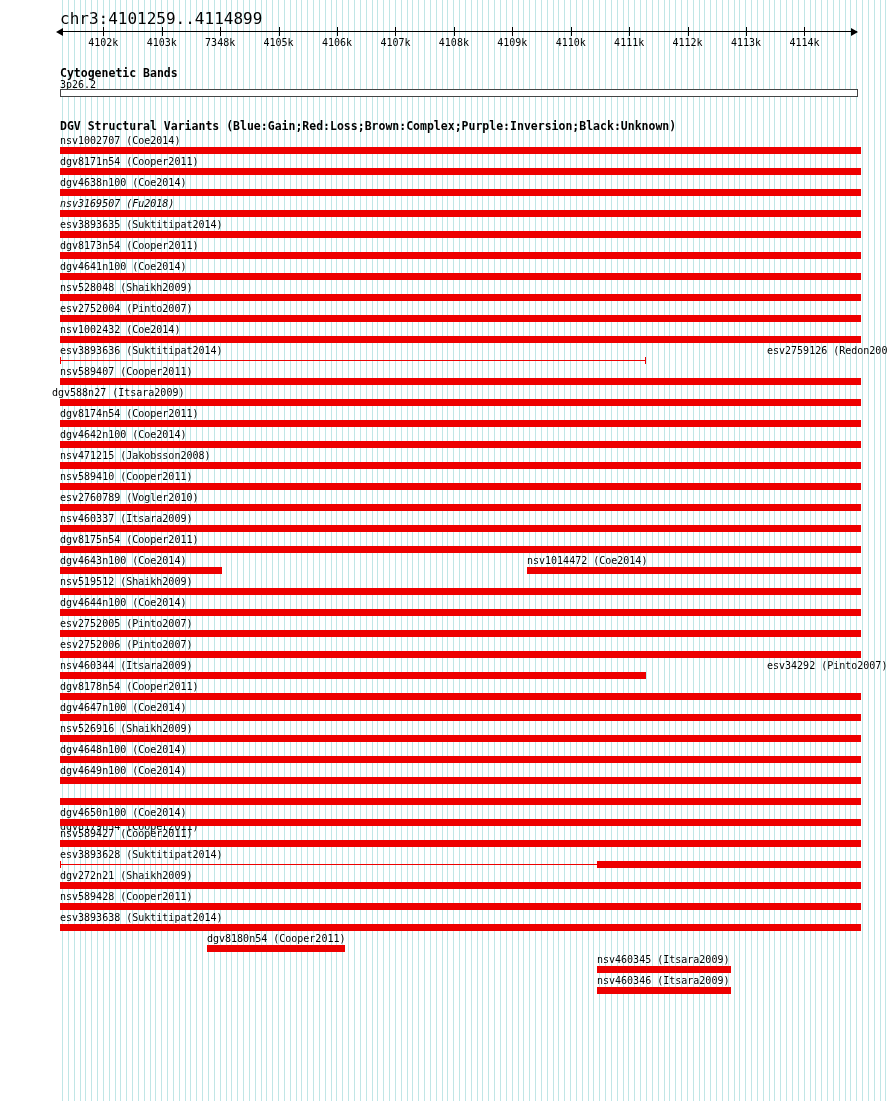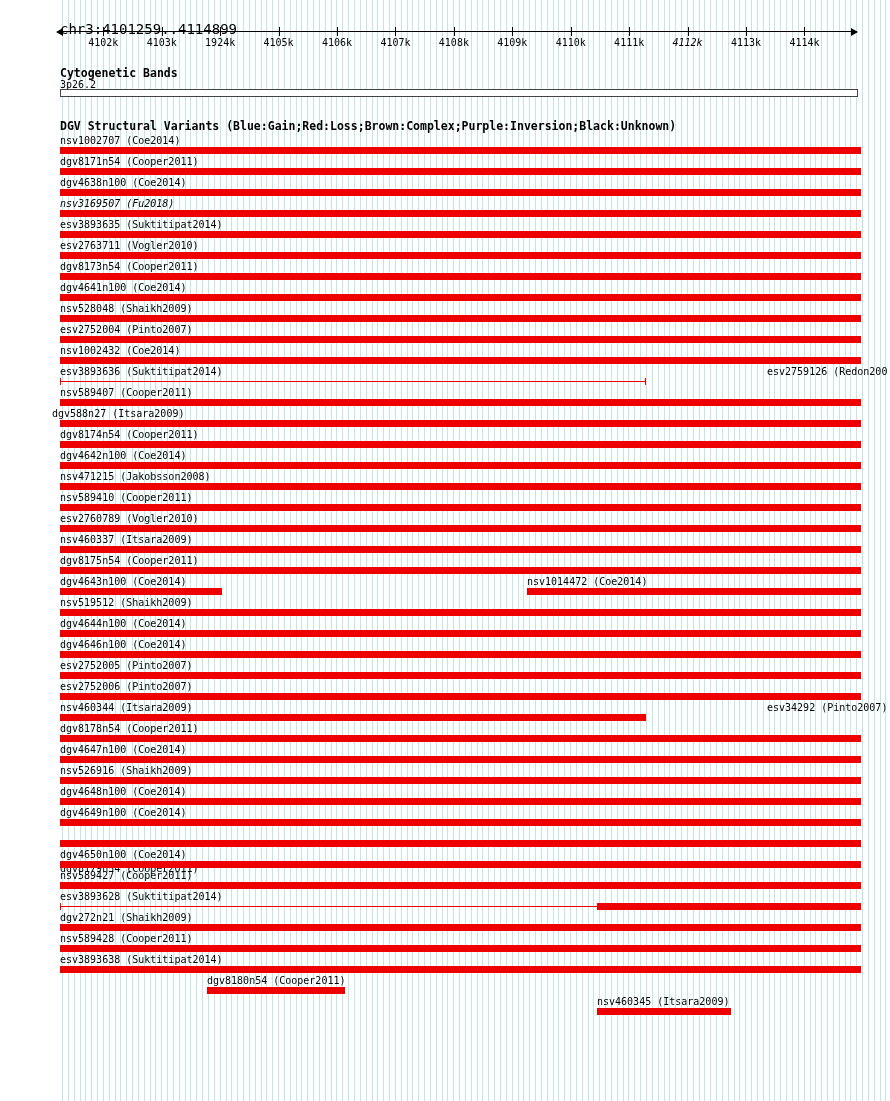--- a/index.html
+++ b/index.html
@@ -1,21 +1,21 @@
 <!DOCTYPE html>
 <html><head>
 <meta charset="utf-8">
 <style>
   html,body{margin:0;padding:0;background:#fff;}
   body{width:890px;height:1101px;position:relative;overflow:hidden;
        font-family:"DejaVu Sans Mono",monospace;color:#000;}
   .stage{position:absolute;left:0;top:0;width:890px;height:1101px;overflow:hidden;background:#fff;}
   .grid{position:absolute;left:62px;top:0;width:826px;height:1101px;
         background:repeating-linear-gradient(90deg,#c0e6e6 0,#c0e6e6 1px,transparent 1px,transparent 5.84px);}
-  .region-label{position:absolute;left:60px;top:23px;font-size:14px;line-height:12px;white-space:nowrap;}
+  .region-label{position:absolute;left:60px;top:13px;font-size:16px;line-height:12px;white-space:nowrap;}
   .ruler{position:absolute;left:0;top:0;width:890px;height:50px;}
   .axis-line{position:absolute;left:60px;top:31px;width:797px;height:1px;background:#000;}
   .arrow-left{position:absolute;left:56px;top:28px;width:0;height:0;
               border-top:4px solid transparent;border-bottom:4px solid transparent;border-right:7px solid #000;}
   .arrow-right{position:absolute;left:851px;top:28px;width:0;height:0;
                border-top:4px solid transparent;border-bottom:4px solid transparent;border-left:7px solid #000;}
   .rtick{position:absolute;top:27px;width:1px;height:9px;background:#000;}
   .rtick-label{position:absolute;top:37px;font-size:10px;line-height:11px;transform:translateX(-50%);white-space:nowrap;}
   .track-title{position:absolute;left:60px;font-size:11.5px;line-height:13px;font-weight:bold;white-space:nowrap;}
   .band-label{position:absolute;left:60px;top:79px;font-size:10px;line-height:12px;}
@@ -38,37 +38,37 @@
   <div class="ruler">
     <div class="axis-line"></div>
     <div class="arrow-left"></div>
     <div class="arrow-right"></div>
     <div id="ruler-ticks">
         <div class="rtick" style="left: 103.297px;"></div>
         <div class="rtick-label" style="left: 103.297px;">4102k</div>
         <div class="rtick" style="left: 161.729px;"></div>
         <div class="rtick-label" style="left: 161.729px;">4103k</div>
         <div class="rtick" style="left: 220.16px;"></div>
-        <div class="rtick-label" style="left: 220.16px;">1924k</div>
+        <div class="rtick-label" style="left: 220.16px;">7348k</div>
         <div class="rtick" style="left: 278.591px;"></div>
         <div class="rtick-label" style="left: 278.591px;">4105k</div>
         <div class="rtick" style="left: 337.022px;"></div>
         <div class="rtick-label" style="left: 337.022px;">4106k</div>
         <div class="rtick" style="left: 395.453px;"></div>
         <div class="rtick-label" style="left: 395.453px;">4107k</div>
         <div class="rtick" style="left: 453.884px;"></div>
         <div class="rtick-label" style="left: 453.884px;">4108k</div>
         <div class="rtick" style="left: 512.315px;"></div>
         <div class="rtick-label" style="left: 512.315px;">4109k</div>
         <div class="rtick" style="left: 570.746px;"></div>
         <div class="rtick-label" style="left: 570.746px;">4110k</div>
         <div class="rtick" style="left: 629.177px;"></div>
         <div class="rtick-label" style="left: 629.177px;">4111k</div>
         <div class="rtick" style="left: 687.608px;"></div>
-        <div class="rtick-label" style="left: 687.608px; font-style: italic;">4112k</div>
+        <div class="rtick-label" style="left: 687.608px;">4112k</div>
         <div class="rtick" style="left: 746.039px;"></div>
         <div class="rtick-label" style="left: 746.039px;">4113k</div>
         <div class="rtick" style="left: 804.47px;"></div>
         <div class="rtick-label" style="left: 804.47px;">4114k</div>
       </div>
   </div>
 
   <div class="track-title" style="top:67px">Cytogenetic Bands</div>
   <div class="band-label">3p26.2</div>
   <div class="band-box"></div>
@@ -87,24 +87,20 @@
       <div class="vrow">
         <span class="vlabel" style="left: 60px;">dgv4638n100 (Coe2014)</span>
         <div class="vbar" style="left: 60px; width: 801px; background: rgb(238, 0, 0);"></div>
       </div>
       <div class="vrow">
         <span class="vlabel" style="left: 60px; font-style: italic;">nsv3169507 (Fu2018)</span>
         <div class="vbar" style="left: 60px; width: 801px; background: rgb(238, 0, 0);"></div>
       </div>
       <div class="vrow">
         <span class="vlabel" style="left: 60px;">esv3893635 (Suktitipat2014)</span>
-        <div class="vbar" style="left: 60px; width: 801px; background: rgb(238, 0, 0);"></div>
-      </div>
-      <div class="vrow">
-        <span class="vlabel" style="left: 60px;">esv2763711 (Vogler2010)</span>
         <div class="vbar" style="left: 60px; width: 801px; background: rgb(238, 0, 0);"></div>
       </div>
       <div class="vrow">
         <span class="vlabel" style="left: 60px;">dgv8173n54 (Cooper2011)</span>
         <div class="vbar" style="left: 60px; width: 801px; background: rgb(238, 0, 0);"></div>
       </div>
       <div class="vrow">
         <span class="vlabel" style="left: 60px;">dgv4641n100 (Coe2014)</span>
         <div class="vbar" style="left: 60px; width: 801px; background: rgb(238, 0, 0);"></div>
       </div>
@@ -171,24 +167,20 @@
       </div>
       <div class="vrow">
         <span class="vlabel" style="left: 60px; text-align: center;">nsv519512 (Shaikh2009)</span>
         <div class="vbar" style="left: 60px; width: 801px; background: rgb(238, 0, 0);"></div>
       </div>
       <div class="vrow">
         <span class="vlabel" style="left: 60px;">dgv4644n100 (Coe2014)</span>
         <div class="vbar" style="left: 60px; width: 801px; background: rgb(238, 0, 0);"></div>
       </div>
       <div class="vrow">
-        <span class="vlabel" style="left: 60px;">dgv4646n100 (Coe2014)</span>
-        <div class="vbar" style="left: 60px; width: 801px; background: rgb(238, 0, 0);"></div>
-      </div>
-      <div class="vrow">
         <span class="vlabel" style="left: 60px;">esv2752005 (Pinto2007)</span>
         <div class="vbar" style="left: 60px; width: 801px; background: rgb(238, 0, 0);"></div>
       </div>
       <div class="vrow">
         <span class="vlabel" style="left: 60px;">esv2752006 (Pinto2007)</span>
         <div class="vbar" style="left: 60px; width: 801px; background: rgb(238, 0, 0);"></div>
       </div>
       <div class="vrow">
         <span class="vlabel" style="left: 60px;">nsv460344 (Itsara2009)</span>
         <div class="vbar" style="left: 60px; width: 586px; background: rgb(238, 0, 0);"></div>
@@ -246,14 +238,18 @@
         <div class="vbar" style="left: 60px; width: 801px; background: rgb(238, 0, 0);"></div>
       </div>
       <div class="vrow">
         <span class="vlabel" style="left: 207px;">dgv8180n54 (Cooper2011)</span>
         <div class="vbar" style="left: 207px; width: 138px; background: rgb(238, 0, 0);"></div>
       </div>
       <div class="vrow">
         <span class="vlabel" style="left: 597px;">nsv460345 (Itsara2009)</span>
         <div class="vbar" style="left: 597px; width: 134px; background: rgb(238, 0, 0);"></div>
       </div>
+      <div class="vrow">
+        <span class="vlabel" style="left: 597px;">nsv460346 (Itsara2009)</span>
+        <div class="vbar" style="left: 597px; width: 134px; background: rgb(238, 0, 0);"></div>
+      </div>
     </div>
 </div>
 
 </body></html>

